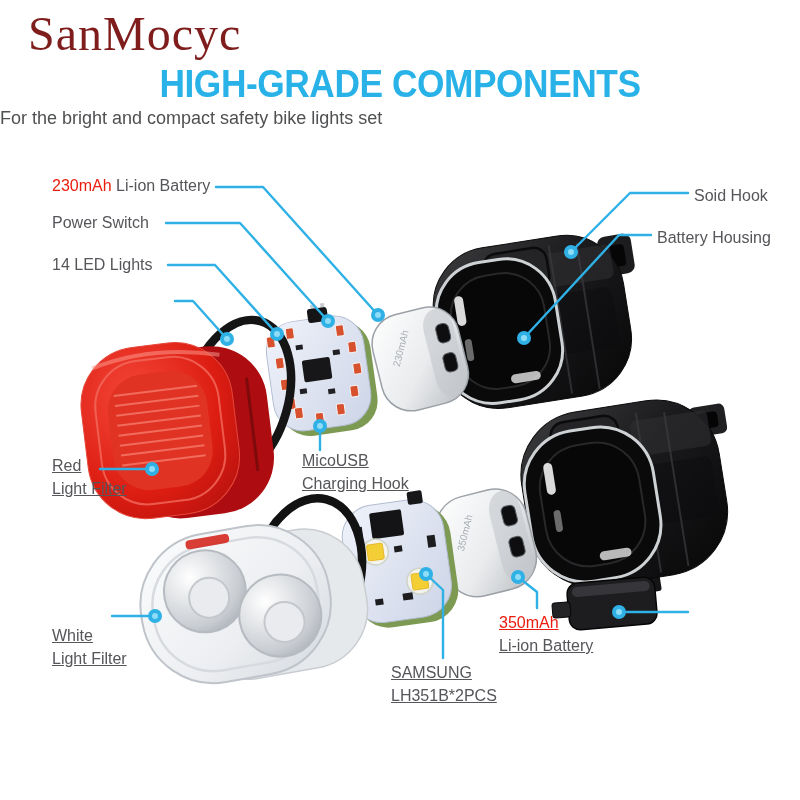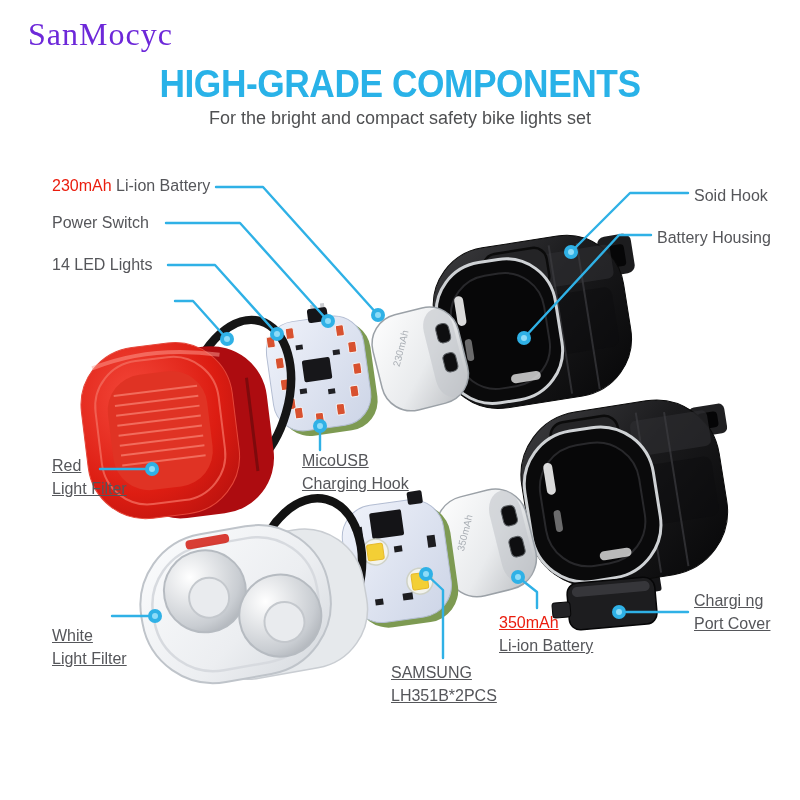--- a/index.html
+++ b/index.html
@@ -1,23 +1,23 @@
 <!DOCTYPE html>
 <html><head>
 <meta charset="utf-8">
 <style>
   html,body{margin:0;padding:0;background:#fff;}
   .canvas{position:relative;width:800px;height:800px;background:#ffffff;overflow:hidden;
           font-family:"Liberation Sans", sans-serif;}
-  .logo{position:absolute;left:28px;top:16px;font-family:"Liberation Serif", serif;
-        font-size:32px;color:#6d28d9;letter-spacing:1px;}
+  .logo{position:absolute;left:28px;top:6px;font-family:"Liberation Serif", serif;
+        font-size:48px;color:#7f1d1d;letter-spacing:1px;}
   .title{position:absolute;left:0;right:0;top:62px;text-align:center;
          font-size:38px;line-height:44px;font-weight:800;color:#29B2E8;
          letter-spacing:-0.5px;transform:scaleX(0.93);}
-  .subtitle{position:absolute;left:0;right:0;top:108px;text-align:center;
+  .subtitle{position:absolute;left:0;right:0;top:108px;text-align:left;
             font-size:18px;color:#4F5052;}
   .lbl{position:absolute;font-size:16px;line-height:23px;color:#55565A;white-space:nowrap;}
   .lbl .red{color:#EA1C0D;}
   .lbl span.blk{display:block;text-decoration:underline;}
   svg{position:absolute;left:0;top:0;}
 </style>
 </head>
 <body>
 
 <div class="canvas">
@@ -284,24 +284,20 @@
   <div class="lbl" style="left:52px;top:624px">
     <span class="blk">White</span>
     <span class="blk">Light Filter</span>
   </div>
   <div class="lbl" style="left:694px;top:184px">Soid Hook</div>
   <div class="lbl" style="left:657px;top:226px">Battery Housing</div>
   <div class="lbl" style="left:302px;top:449px">
     <span class="blk">MicoUSB</span>
     <span class="blk">Charging Hook</span>
   </div>
-  <div class="lbl" style="left:694px;top:589px">
-    <span class="blk">Chargi ng</span>
-    <span class="blk">Port Cover</span>
-  </div>
   <div class="lbl" style="left:499px;top:611px">
     <span class="blk red">350mAh</span>
     <span class="blk">Li-ion Battery</span>
   </div>
   <div class="lbl" style="left:391px;top:661px">
     <span class="blk">SAMSUNG</span>
     <span class="blk">LH351B*2PCS</span>
   </div>
 
 </div>

